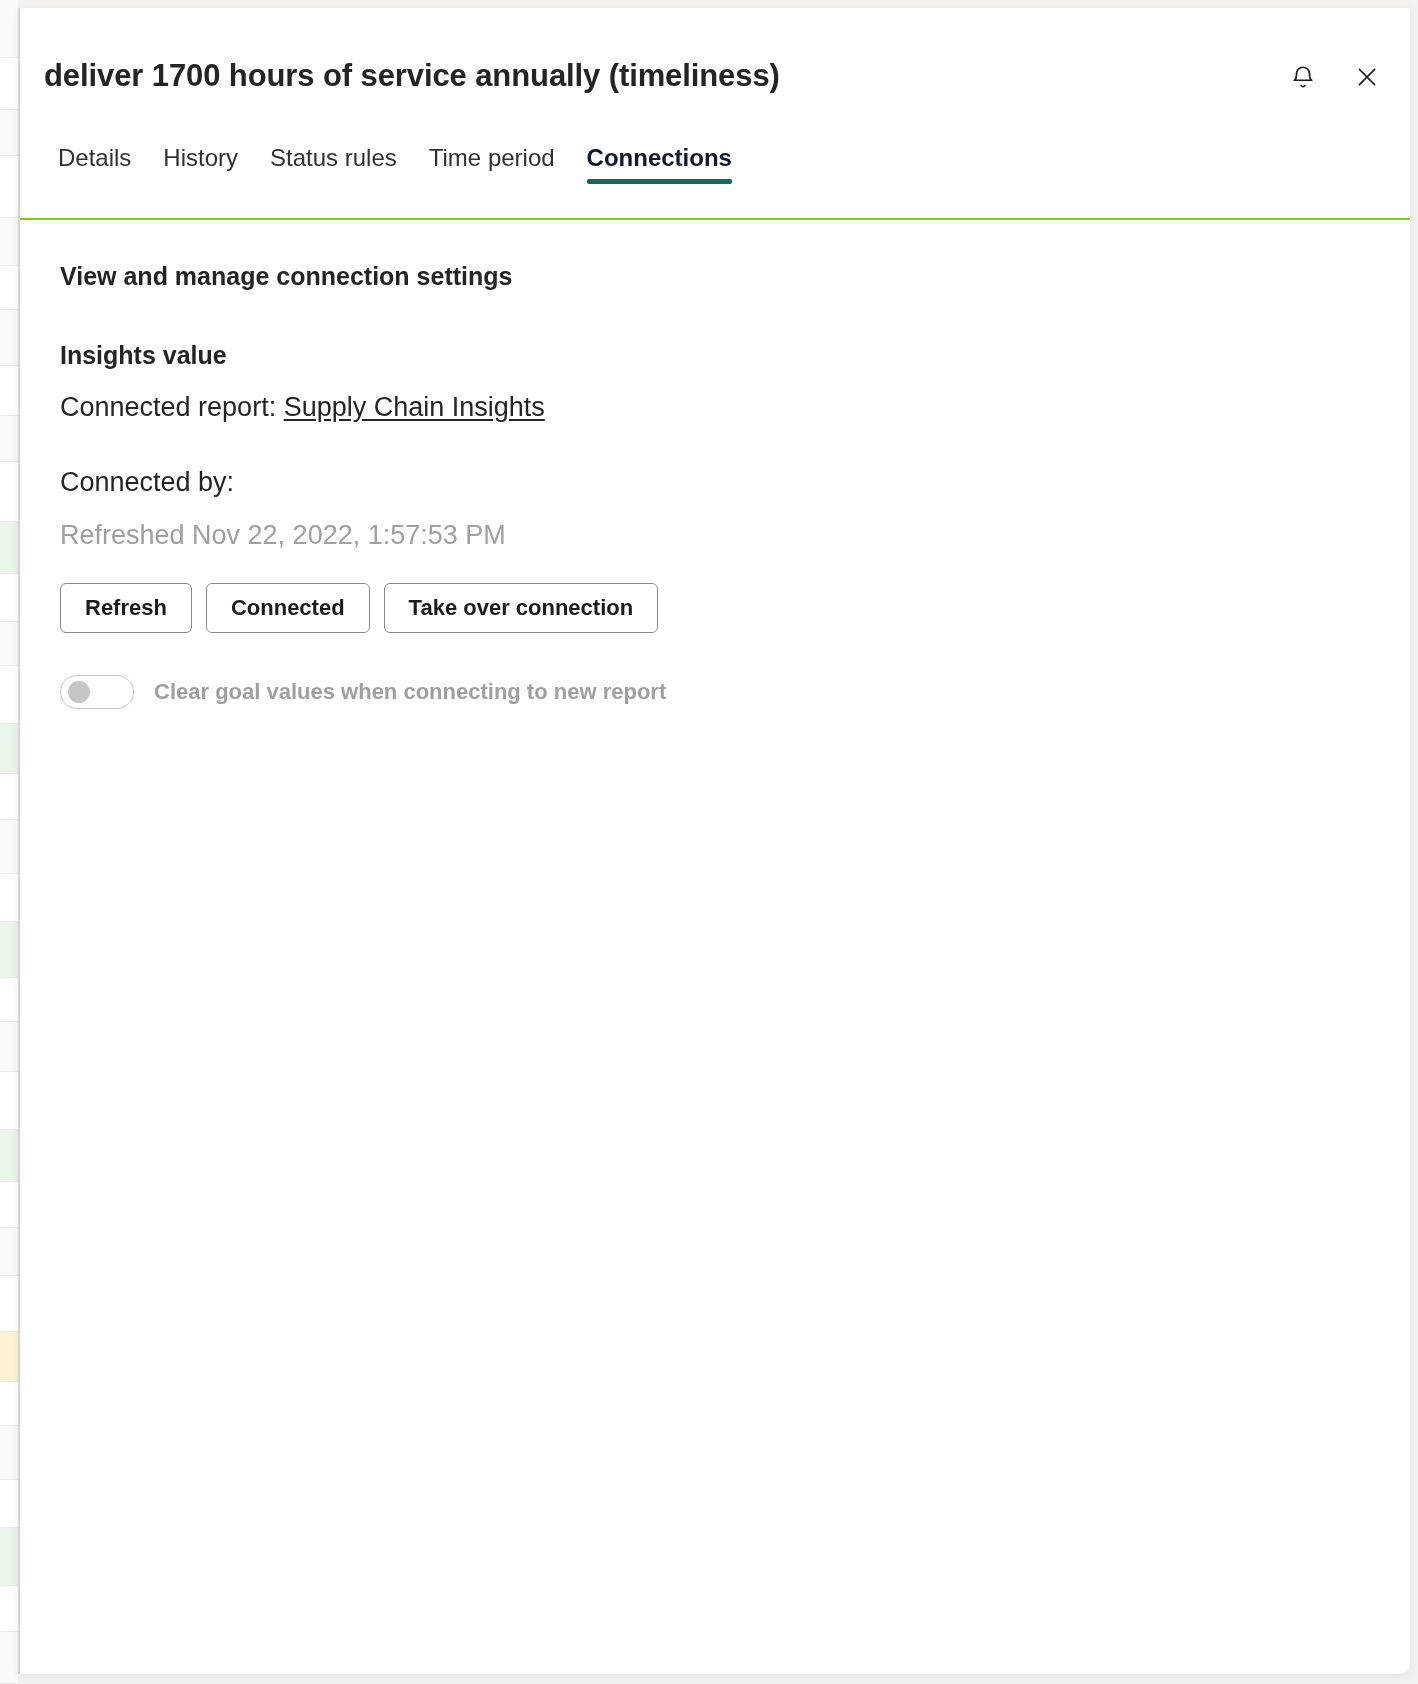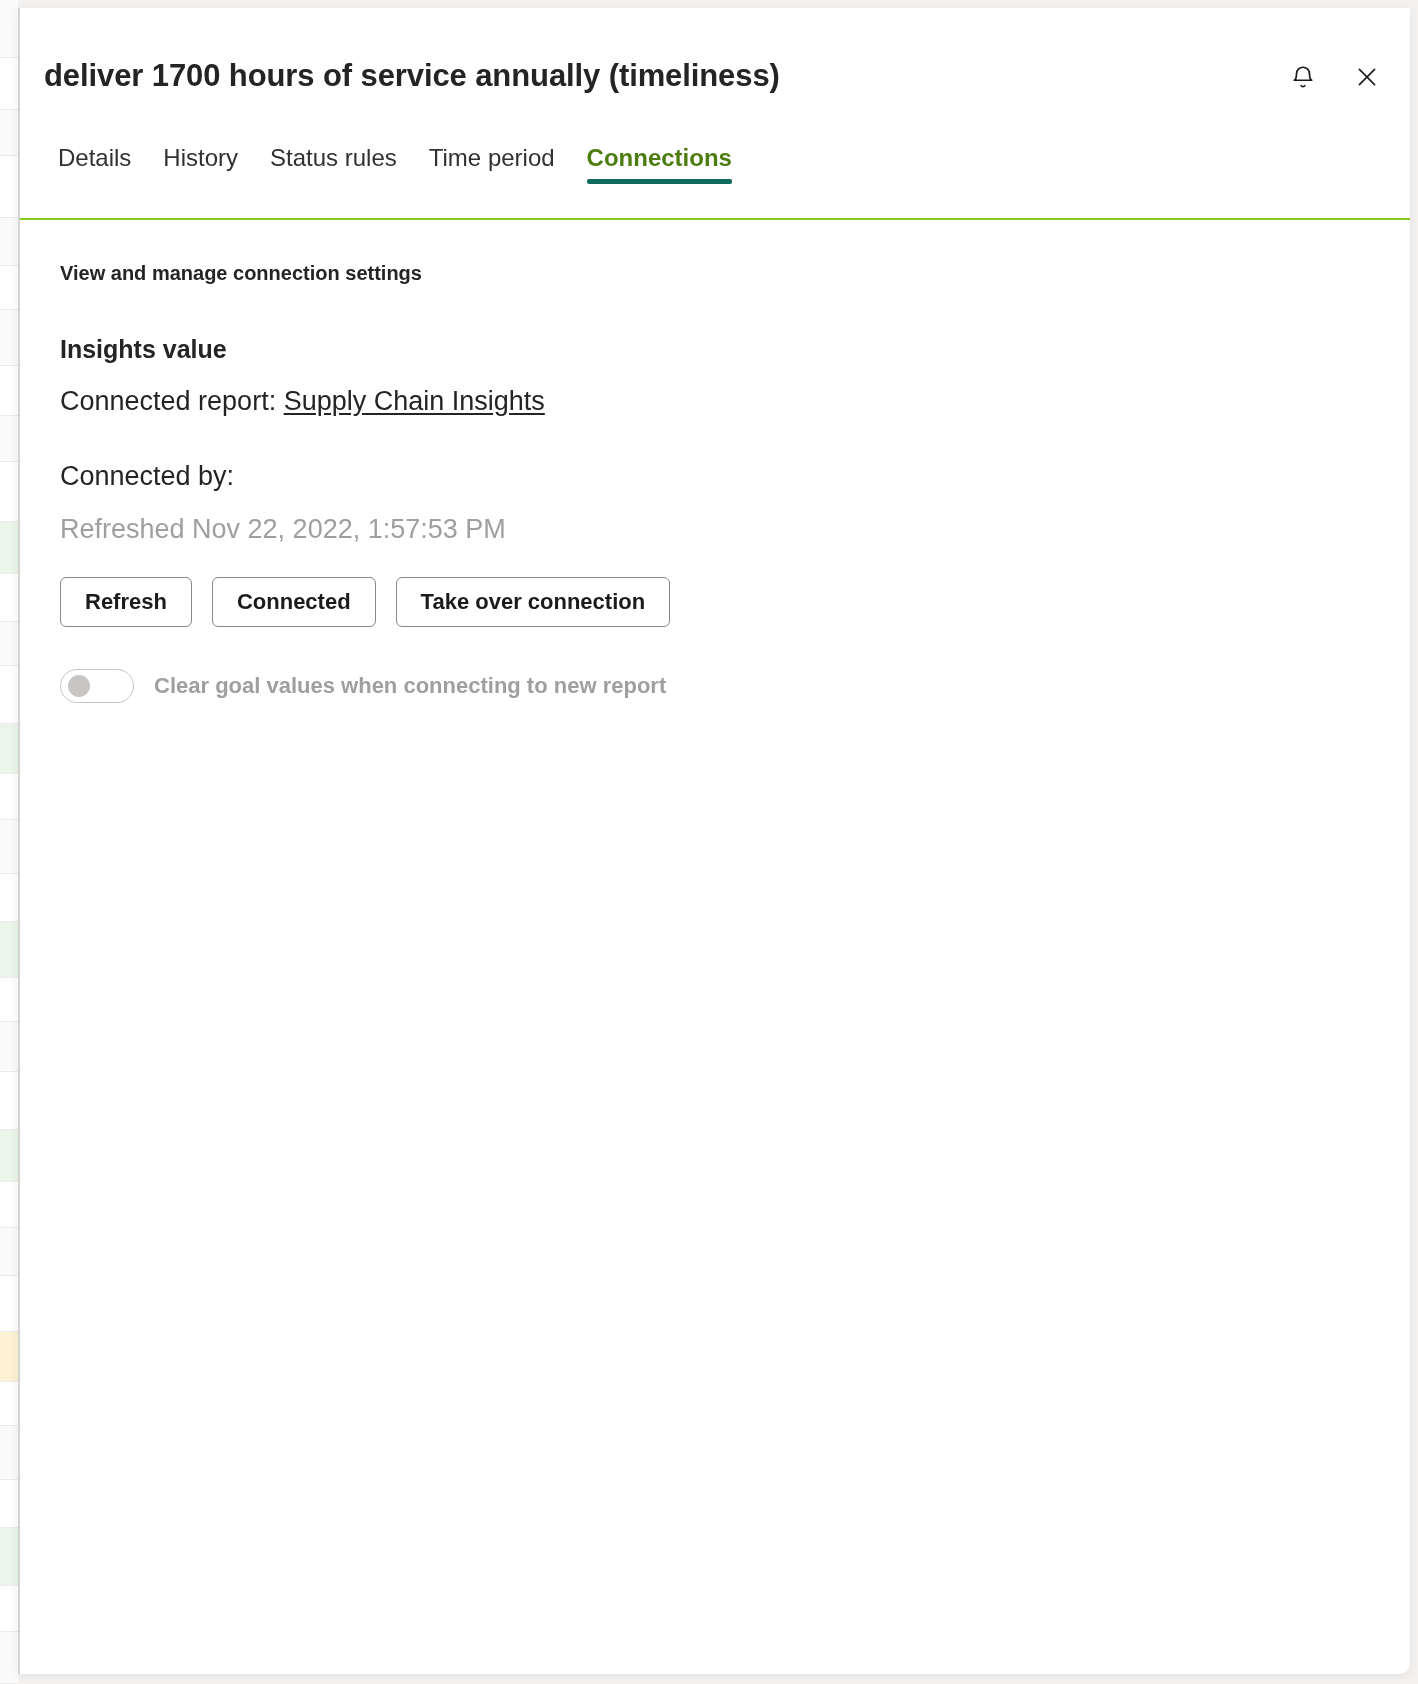--- a/index.html
+++ b/index.html
@@ -105,40 +105,40 @@
     font-size: 24px;
     color: #323130;
     cursor: pointer;
     white-space: nowrap;
     background: none;
     border: none;
     font-family: "Liberation Sans", sans-serif;
   }
   .tab.active {
     font-weight: bold;
-    color: #4d7c0f;
+    color: #0f172a;
   }
   .tab.active::after {
     content: "";
     position: absolute;
     left: 16px;
     right: 16px;
     bottom: 10px;
     height: 5px;
     background: var(--accent, #0f6b5d);
     border-radius: 2px;
   }
 
   
   .panel-body {
     padding: 42px 24px 0 22px;
   }
 
   .section-title {
-    font-size: 20px;
+    font-size: 25px;
     font-weight: bold;
     color: #242424;
     margin: 0 0 50px 18px;
   }
 
   .subsection-title {
     font-size: 25px;
     font-weight: bold;
     color: #242424;
     margin: 0 0 22px 18px;
@@ -159,21 +159,21 @@
   .report-link {
     color: #242424;
     text-decoration: underline;
     text-underline-offset: 3px;
     cursor: pointer;
   }
 
   
   .btn-row {
     display: flex;
-    gap: 20px;
+    gap: 14px;
     margin: 32px 0 0 18px;
   }
   .btn {
     font-family: "Liberation Sans", sans-serif;
     font-size: 22px;
     font-weight: bold;
     color: #1b1b1b;
     background: #ffffff;
     border: 1px solid #8a8886;
     border-radius: 6px;

